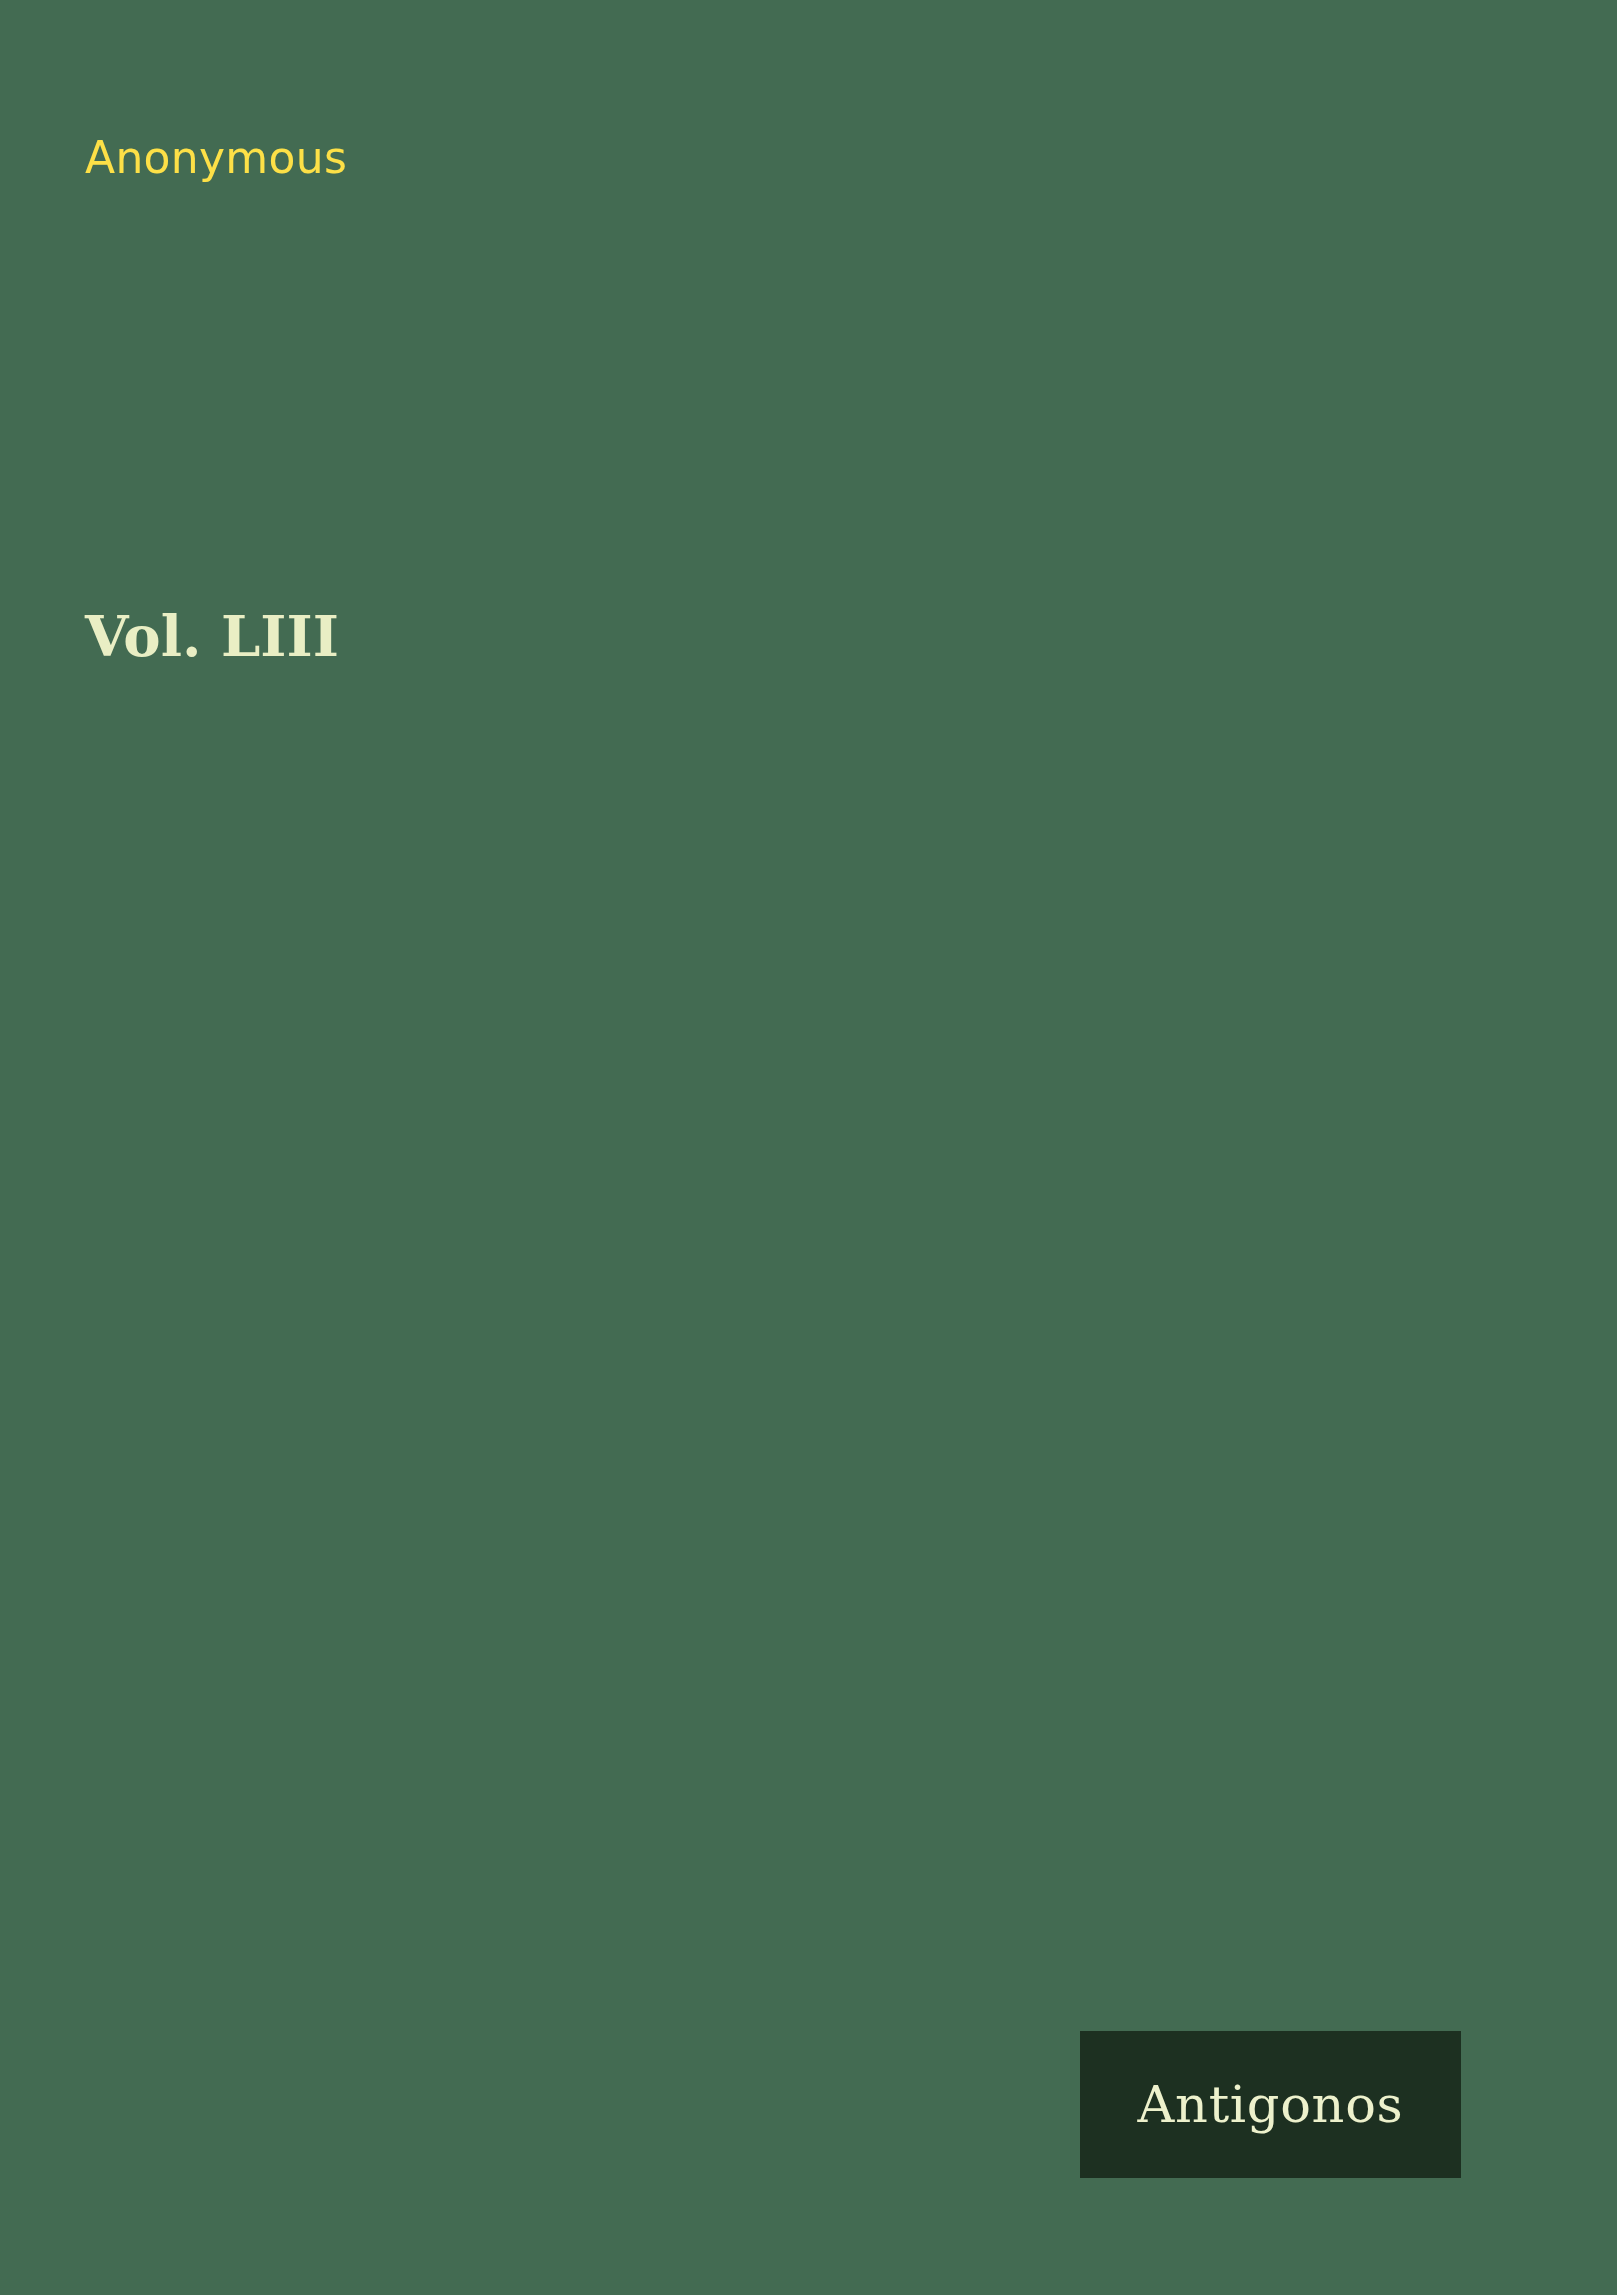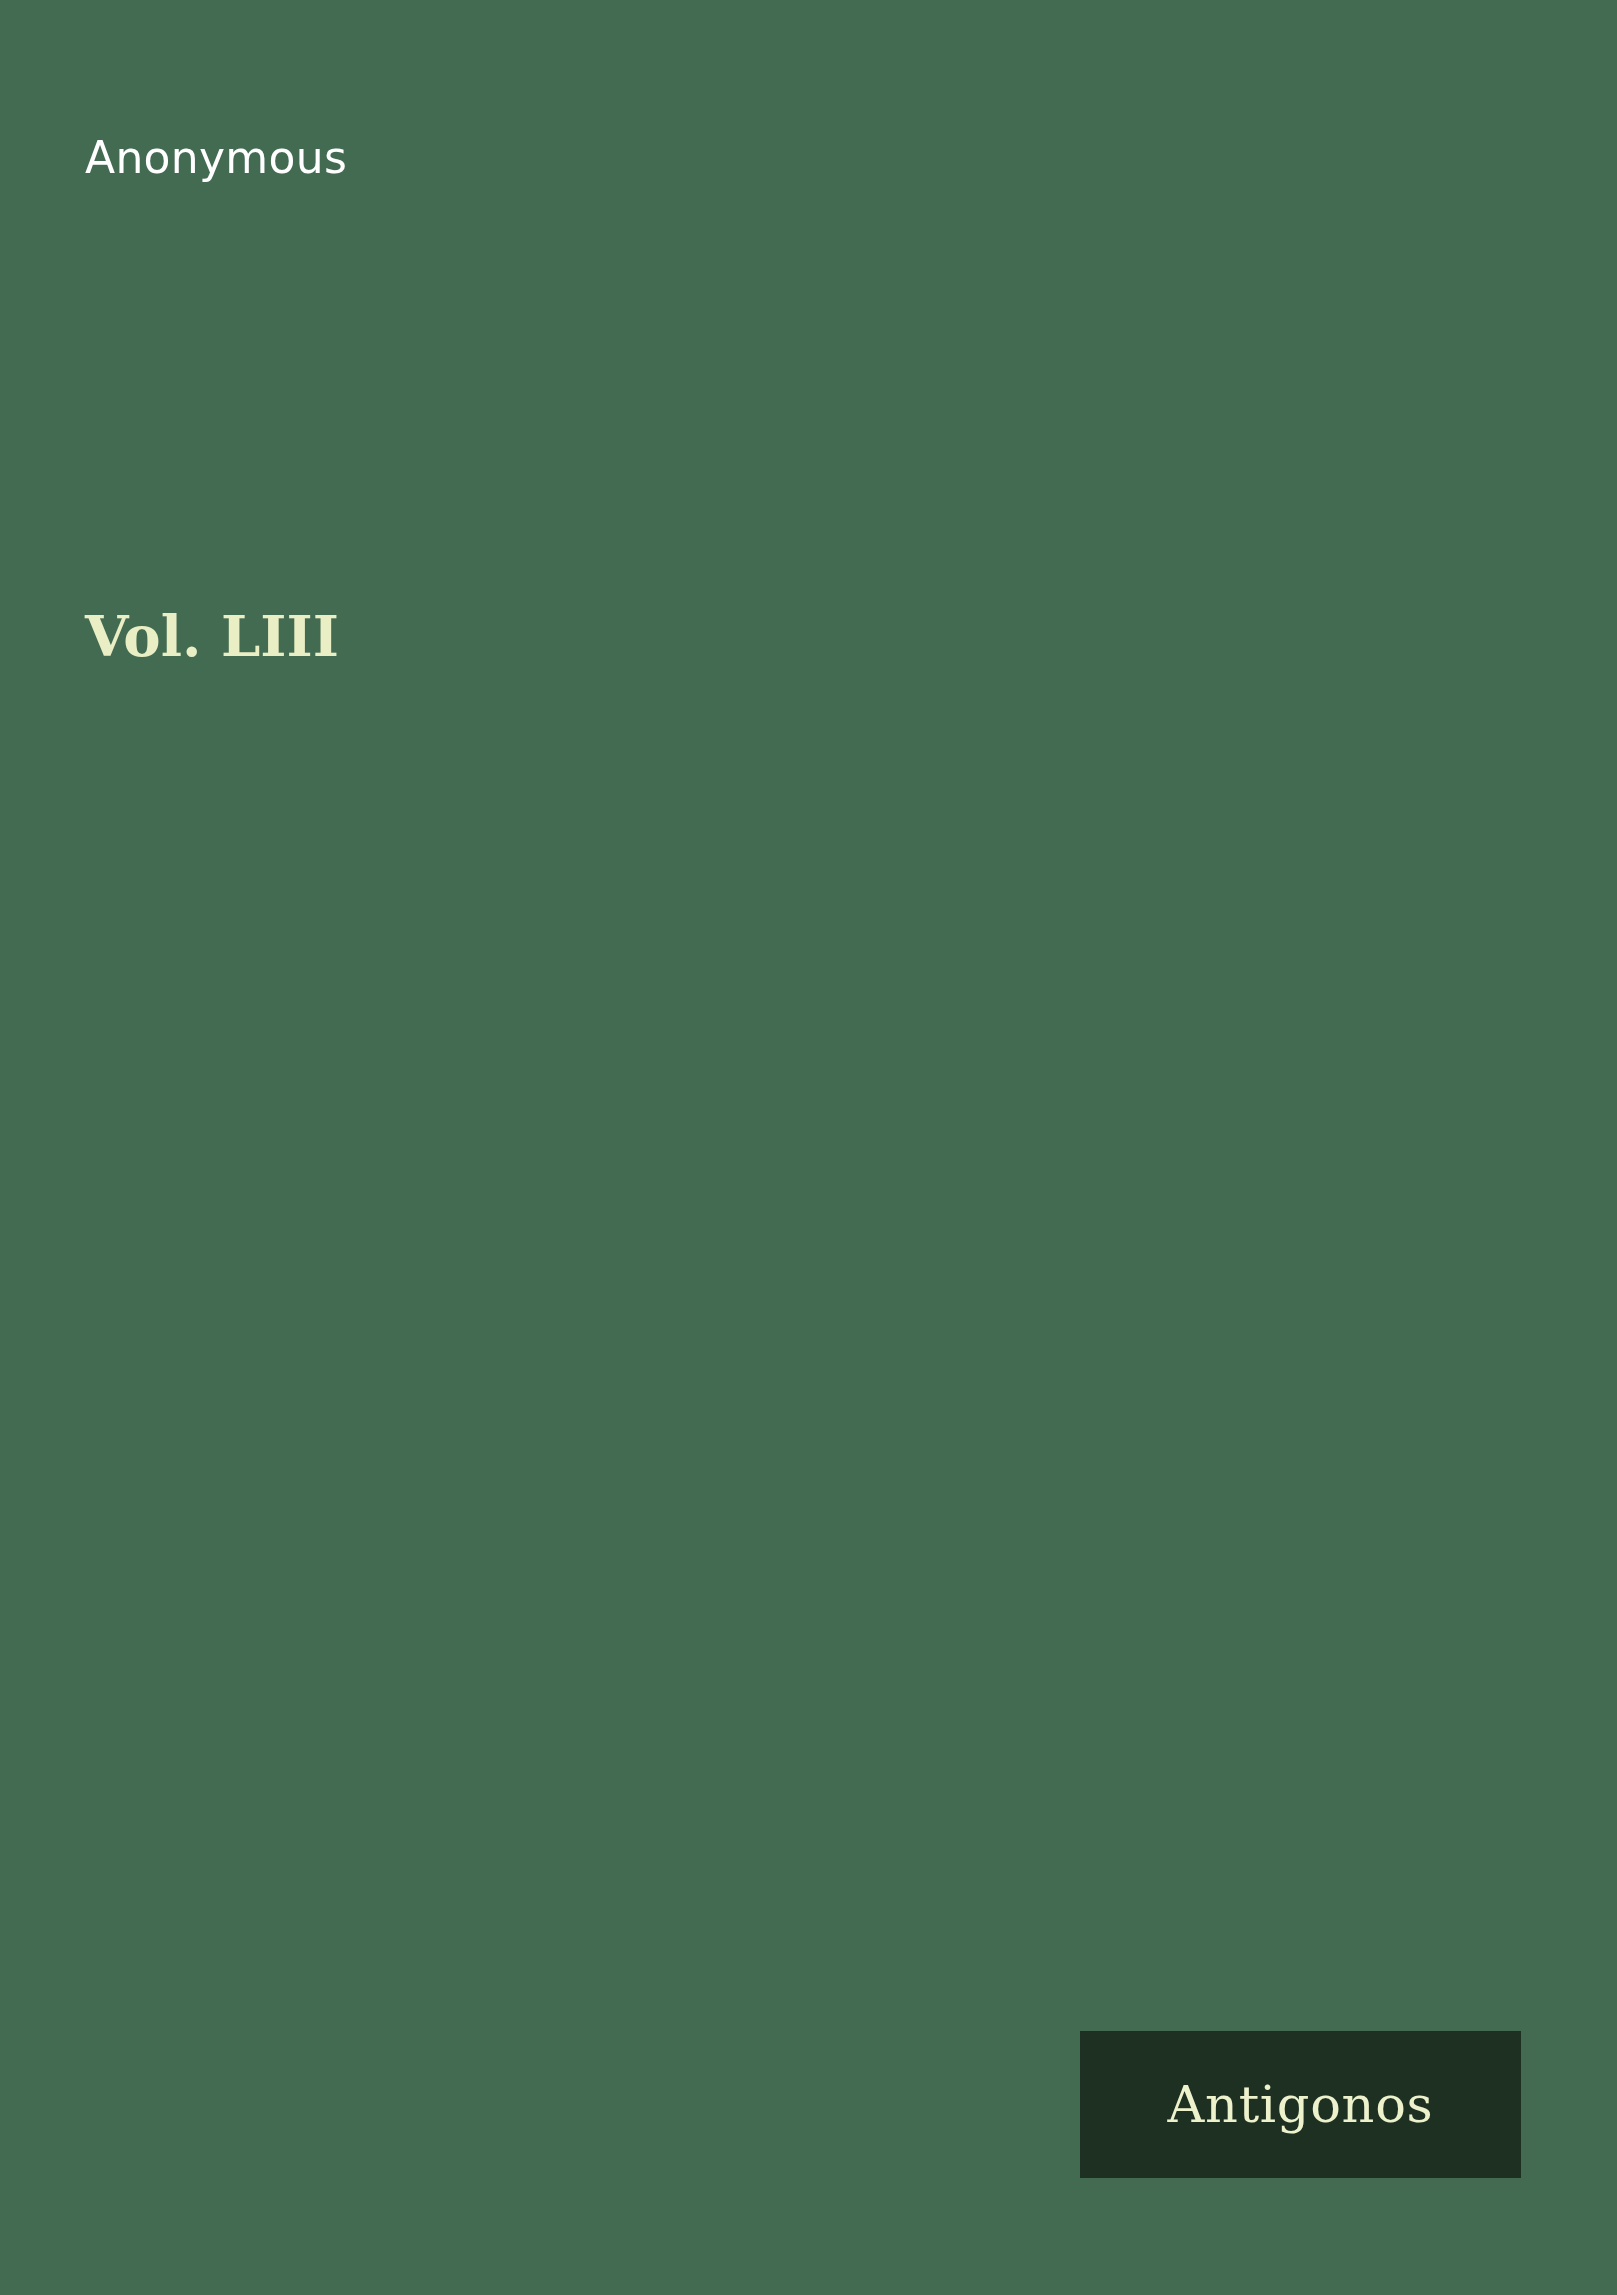--- a/index.html
+++ b/index.html
@@ -18,21 +18,21 @@
     position: absolute;
     inset: 0;
     background: #436b52;
   }
   .author {
     position: absolute;
     left: 85px;
     top: 132px;
     font-size: 44px;
     line-height: 1.2;
-    color: #ffffff;
+    color: #fde047;
     font-family: "DejaVu Sans", sans-serif;
     font-weight: 400;
     letter-spacing: 0.3px;
   }
   .title {
     position: absolute;
     left: 85px;
     top: 317px;
     width: 1281px;
     font-size: 62px;
@@ -49,21 +49,21 @@
     font-size: 56px;
     line-height: 1.3;
     color: #e9eec4;
     font-family: "DejaVu Serif", serif;
     font-weight: 700;
   }
   .publisher-badge {
     position: absolute;
     left: 1080px;
     top: 2031px;
-    width: 441px;
+    width: 381px;
     height: 147px;
     background: #1d3021;
     display: flex;
     align-items: center;
     justify-content: center;
   }
   .publisher-badge .label {
     color: #edf1cc;
     font-family: "DejaVu Serif", serif;
     font-size: 51px;

